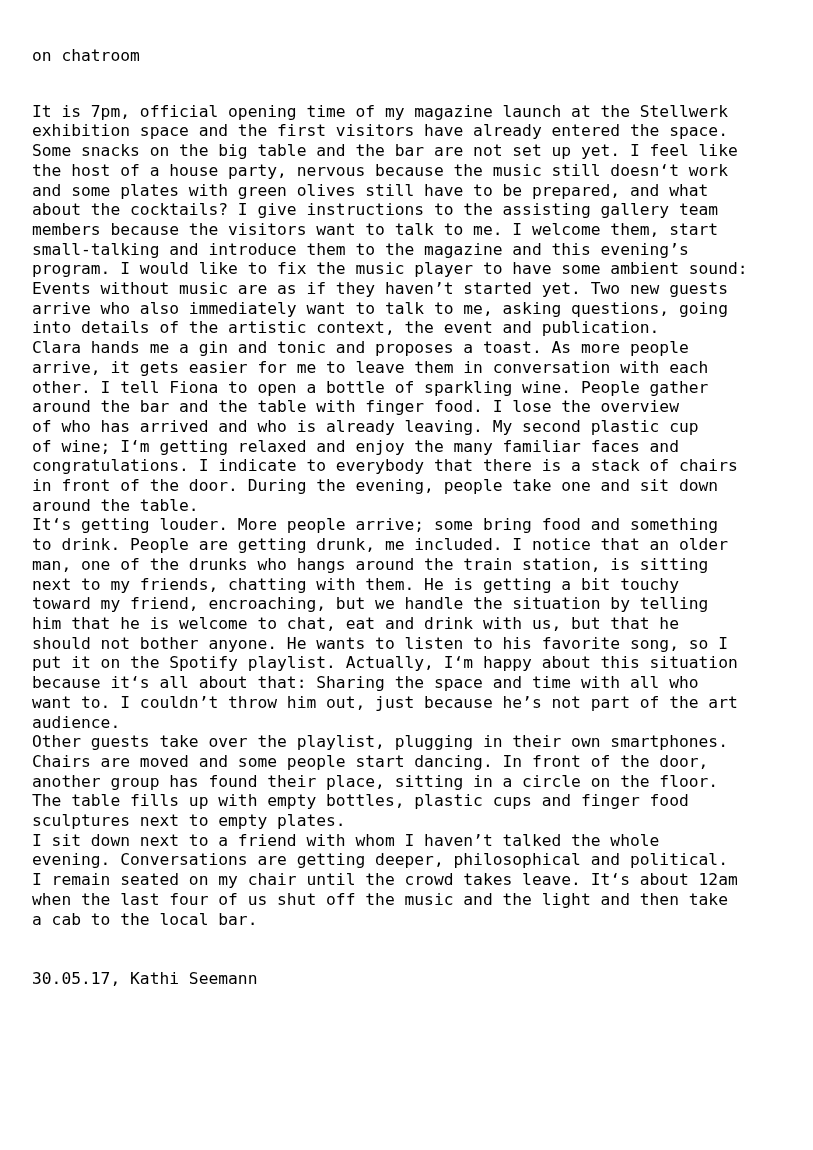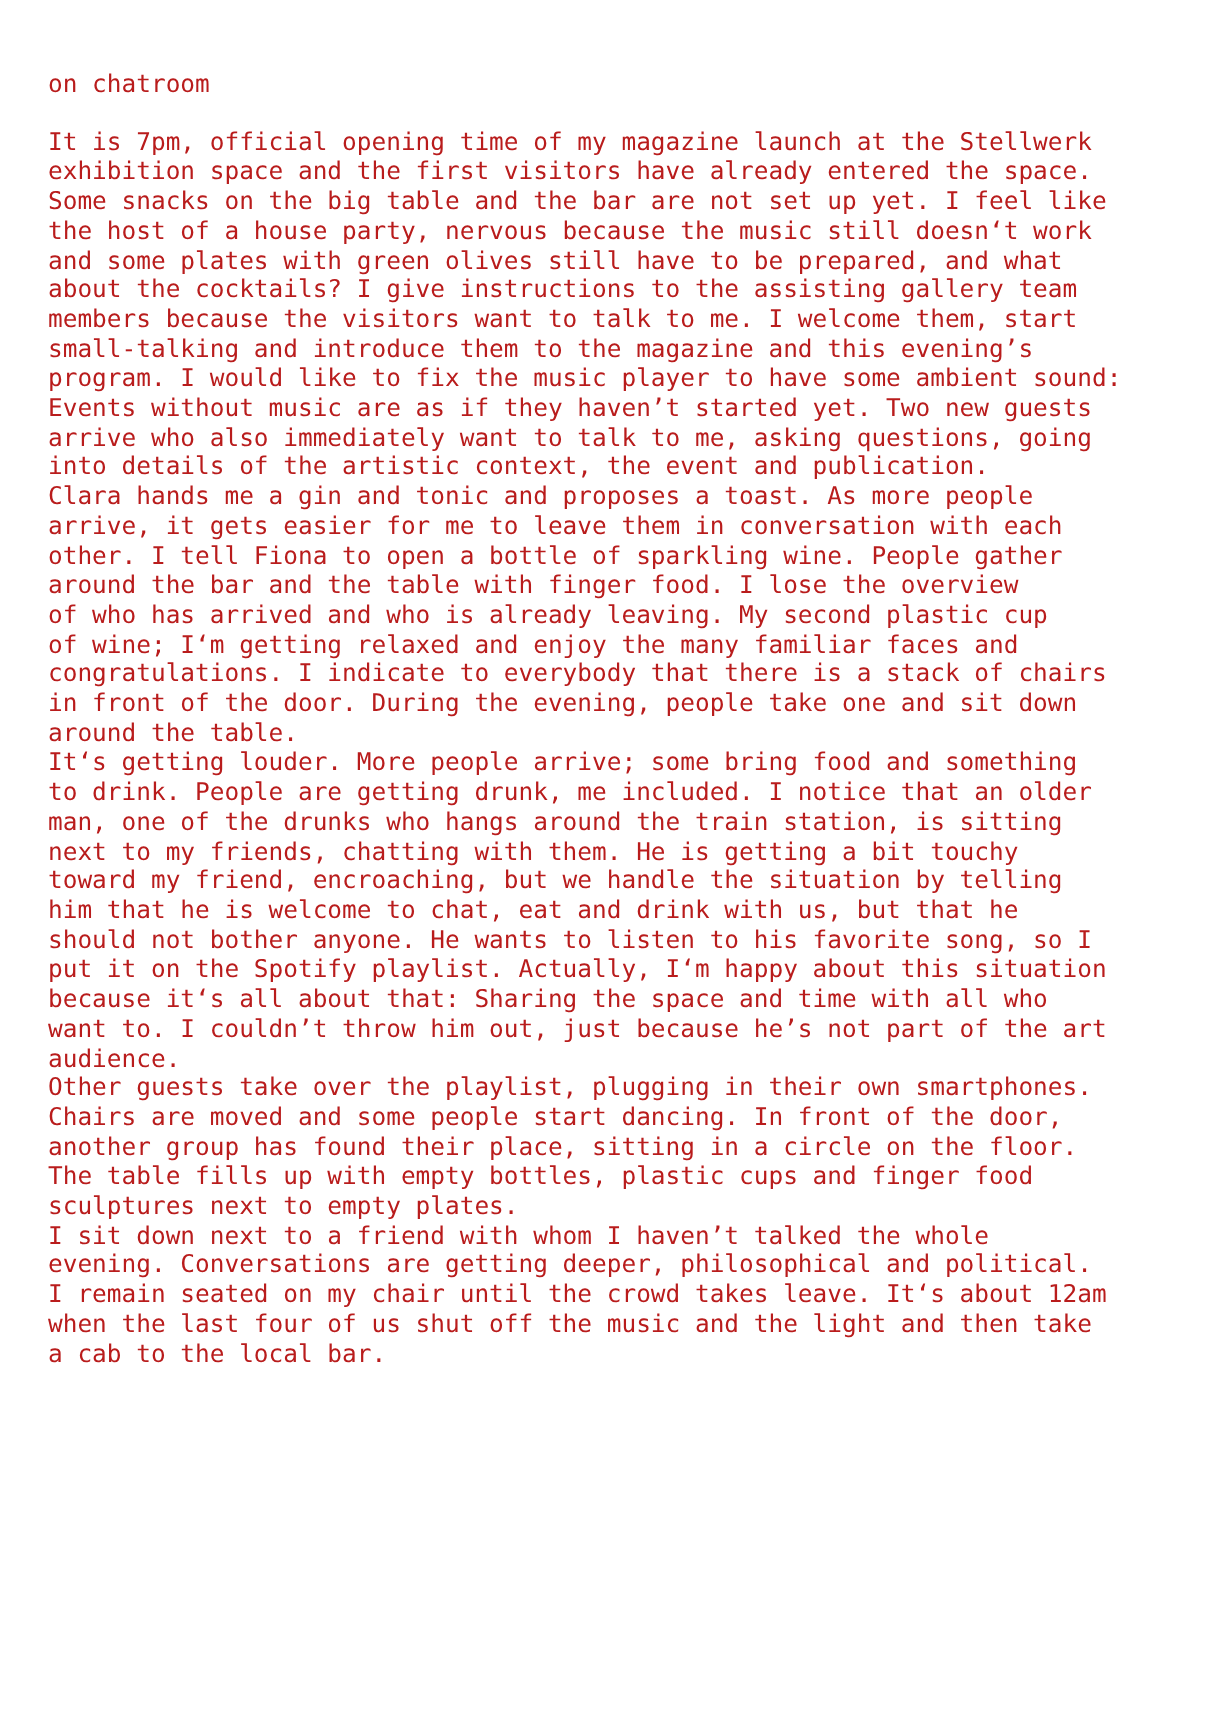--- a/index.html
+++ b/index.html
@@ -20,32 +20,32 @@
     font-family: "DejaVu Sans Mono", "Liberation Mono", monospace;
     font-size: 16.3px;
     line-height: 19.7px;
     color: #141414;
     -webkit-font-smoothing: antialiased;
   }
   .line {
     white-space: pre;
   }
   .body-text {
-    margin-top: 19px;
+    margin-top: 36px;
     white-space: pre;
   }
   .signature {
     margin-top: 39.4px;
     white-space: pre;
   }
 </style>
 </head>
 <body style="background: rgb(255, 255, 255);">
 
-<main class="sheet" style="color: #b91c1c; padding-left: 32px;">
+<main class="sheet" style="color: #000000; padding-left: 32px;">
   <header>
     <div class="line">on chatroom</div>
   </header>
   <div class="body-text">It is 7pm, official opening time of my magazine launch at the Stellwerk
 exhibition space and the first visitors have already entered the space.
 Some snacks on the big table and the bar are not set up yet. I feel like
 the host of a house party, nervous because the music still doesn‘t work
 and some plates with green olives still have to be prepared, and what
 about the cocktails? I give instructions to the assisting gallery team
 members because the visitors want to talk to me. I welcome them, start
@@ -77,13 +77,14 @@
 Other guests take over the playlist, plugging in their own smartphones.
 Chairs are moved and some people start dancing. In front of the door,
 another group has found their place, sitting in a circle on the floor.
 The table fills up with empty bottles, plastic cups and finger food
 sculptures next to empty plates.
 I sit down next to a friend with whom I haven’t talked the whole
 evening. Conversations are getting deeper, philosophical and political.
 I remain seated on my chair until the crowd takes leave. It‘s about 12am
 when the last four of us shut off the music and the light and then take
 a cab to the local bar.</div>
+  <footer class="signature">30.05.17, Kathi Seemann</footer>
 </main>
 
 </body></html>

